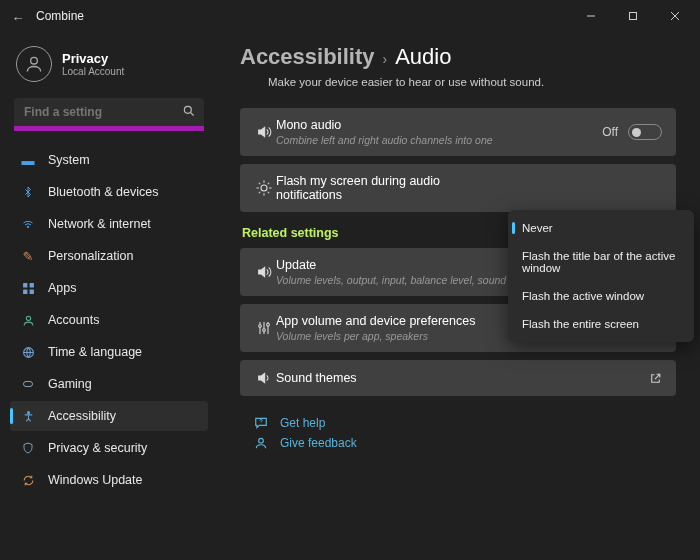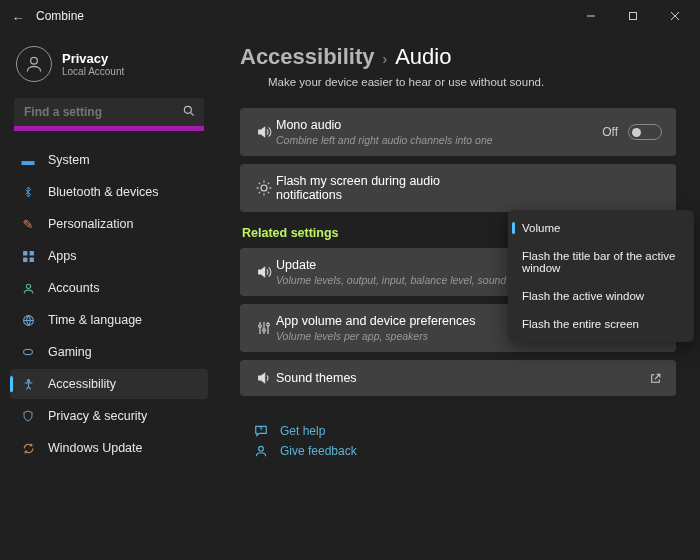--- a/index.html
+++ b/index.html
@@ -39,21 +39,21 @@
   .card .ctext { flex: 1; }
   .card .ct1 { font-size: 12.5px; color: #fff; }
   .card .ct2 { font-size: 10.5px; color: #989898; margin-top: 2px; font-style: italic; }
   .card .tail { display: flex; align-items: center; gap: 10px; color: #ccc; font-size: 12px; }
 
   .toggle { width: 34px; height: 16px; border-radius: 10px; border: 1px solid #888; position: relative; }
   .toggle::after { content:''; position:absolute; left:3px; top:2.5px; width:9px; height:9px; border-radius:50%; background:#ccc; }
 
   .sect { font-size: 12.5px; font-weight: 600; color: #bef264; margin: 14px 0 8px 2px; }
 
-  .help { display: flex; align-items: center; gap: 10px; margin-top: 28px; padding-left: 14px; }
+  .help { display: flex; align-items: center; gap: 10px; margin-top: 20px; padding-left: 14px; }
   .help .hicon { width: 16px; color: #59b3d8; }
   .help .hlab { font-size: 12px; color: #59b3d8; }
 
   .dropdown { position: absolute; top: 178px; right: 6px; width: 186px; background: #2c2c2c; border-radius: 6px; padding: 4px 0; box-shadow: 0 6px 20px rgba(0,0,0,0.5); z-index: 10; }
   .dditem { padding: 8px 14px; font-size: 11.5px; color: #eee; position: relative; }
   .dditem.sel::before { content:''; position:absolute; left:4px; top:8px; bottom:8px; width:3px; background:#4cc2ff; border-radius:2px; }
 
   svg { display:block; }
   .link-card { cursor: default; }
   .chev { font-size: 14px; color: #ccc; }
@@ -116,20 +116,30 @@
         <span class="nicon" style="color:#4aa0e6">▬</span>
         <span>System</span>
       </div>
       <div class="navitem">
         <span class="nicon" style="color:#4aa0e6">
           <svg width="12" height="14" viewBox="0 0 24 24" fill="none" stroke="#4aa0e6" stroke-width="2">
               <path d="M7 7l10 10-5 5V2l5 5L7 17"></path>
             </svg>
         </span>
         <span>Bluetooth &amp; devices</span>
+      </div>
+      <div class="navitem">
+        <span class="nicon" style="color:#4aa0e6">
+          <svg width="14" height="12" viewBox="0 0 24 24" fill="none" stroke="#4aa0e6" stroke-width="2">
+              <path d="M3 10a14 14 0 0118 0"></path>
+              <path d="M6 14a9 9 0 0112 0"></path>
+              <circle cx="12" cy="18" r="1.5" fill="#4aa0e6"></circle>
+            </svg>
+        </span>
+        <span>Network &amp; internet</span>
       </div>
       <div class="navitem">
         <span class="nicon" style="color:#e08050">✎</span>
         <span>Personalization</span>
       </div>
       <div class="navitem">
         <span class="nicon" style="color:#6fa0d0">
           <svg width="13" height="13" viewBox="0 0 24 24" fill="#6fa0d0">
               <rect x="2" y="2" width="8" height="8" rx="1"></rect>
               <rect x="14" y="2" width="8" height="8" rx="1"></rect>
@@ -306,21 +316,21 @@
         <span class="hicon">
           <svg width="14" height="14" viewBox="0 0 24 24" fill="none" stroke="#59b3d8" stroke-width="2">
               <circle cx="12" cy="8" r="4"></circle>
               <path d="M4 21c0-4 4-6 8-6s8 2 8 6"></path>
             </svg>
         </span>
         <span class="hlab">Give feedback</span>
       </div>
 
       <div class="dropdown">
-        <div class="dditem sel">Volume</div>
+        <div class="dditem sel">Never</div>
         <div class="dditem">Flash the title bar of the active window</div>
         <div class="dditem">Flash the active window</div>
         <div class="dditem">Flash the entire screen</div>
       </div>
 
     </div>
   </div>
 </div>
 
 </body></html>

